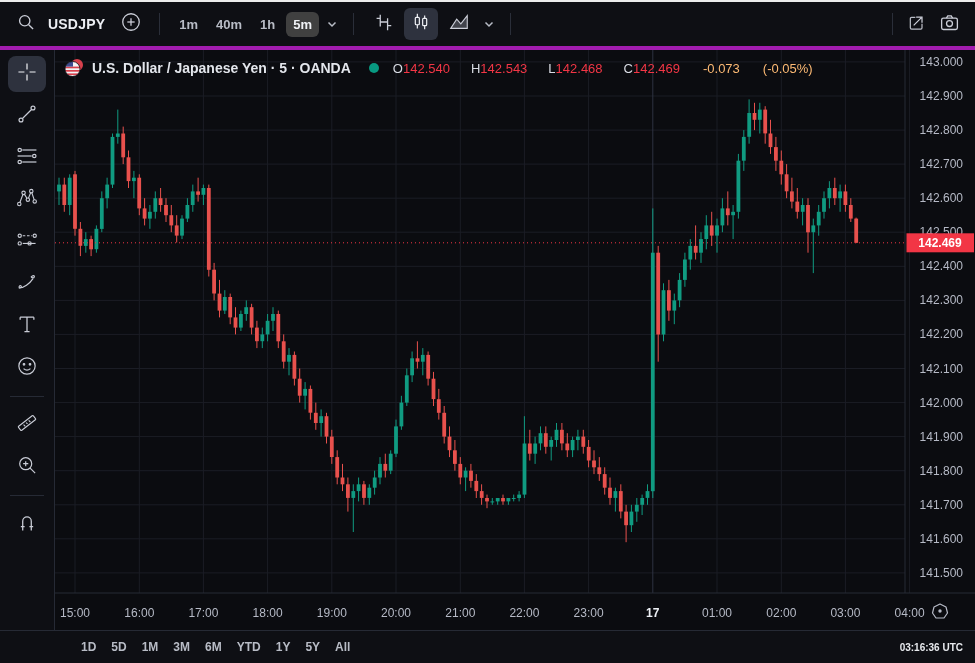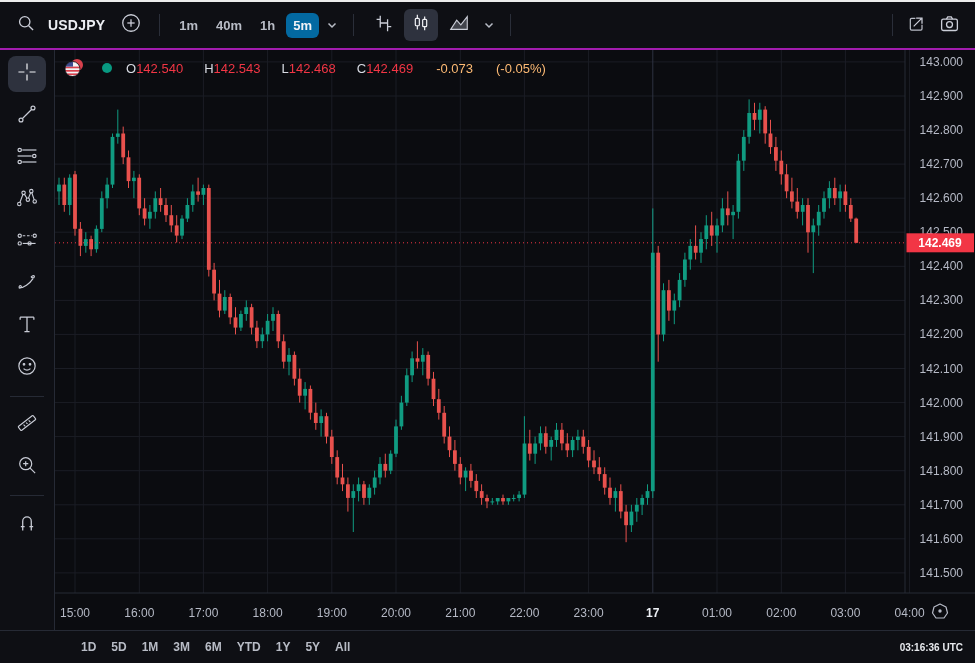--- a/index.html
+++ b/index.html
@@ -1,29 +1,29 @@
 <!DOCTYPE html>
 <html><head>
 <meta charset="utf-8">
 <style>
   html,body{margin:0;padding:0;background:#000;}
   *{box-sizing:border-box;}
   .app{width:975px;height:663px;background:#0b0c10;font-family:"Liberation Sans",sans-serif;
        color:#d1d4dc;overflow:hidden;display:flex;flex-direction:column;position:relative;}
   .window-top{height:2px;background:#ececec;flex:0 0 auto;}
   
-  .topbar{height:48px;flex:0 0 auto;background:#0e0f14;border-bottom:2px solid #a21caf;
+  .topbar{height:48px;flex:0 0 auto;background:#0e0f14;border-bottom:4px solid #a21caf;
           display:flex;align-items:center;padding:0 10px;gap:4px;}
   .tb-group{display:flex;align-items:center;gap:4px;}
   .tb-sep{width:1px;height:22px;background:#2a2e39;margin:0 8px;flex:0 0 auto;}
   .icon-btn{display:flex;align-items:center;justify-content:center;width:32px;height:32px;
             border-radius:6px;cursor:pointer;color:#cbced8;}
   .symbol-name{font-size:14px;font-weight:700;color:#eceef3;letter-spacing:.2px;margin-left:2px;margin-right:6px;cursor:pointer;}
   .tf-btn{font-size:13px;font-weight:600;color:#b8bcc6;padding:5px 7px;border-radius:6px;cursor:pointer;}
-  .tf-btn.active{background:#0369a1;color:#f0f2f6;}
+  .tf-btn.active{background:#404040;color:#f0f2f6;}
   .chev{color:#b8bcc6;display:flex;align-items:center;cursor:pointer;padding:2px;}
   .style-btn{display:flex;align-items:center;justify-content:center;width:34px;height:32px;border-radius:6px;cursor:pointer;color:#cbced8;}
   .style-btn.active{background:#2e323e;color:#f0f2f6;}
   .ind-btn{display:flex;align-items:center;gap:7px;font-size:13.5px;font-weight:600;color:#d6d9e0;
            padding:5px 8px;border-radius:6px;cursor:pointer;}
   .topbar-right{margin-left:auto;display:flex;align-items:center;}
   
   .main{flex:1 1 auto;display:flex;min-height:0;}
   .left-toolbar{width:55px;flex:0 0 auto;background:#0e0f14;border-right:1px solid #262a35;
                 display:flex;flex-direction:column;align-items:center;padding-top:6px;gap:6px;}
@@ -646,20 +646,21 @@
             <g clip-path="url(#usclip)">
               <rect x="1" y="3.5" width="15" height="15" fill="#f3f4f6"></rect>
               <rect x="1" y="8.6" width="15" height="1.7" fill="#d8404c"></rect>
               <rect x="1" y="12" width="15" height="1.7" fill="#d8404c"></rect>
               <rect x="1" y="15.4" width="15" height="1.7" fill="#d8404c"></rect>
               <rect x="1" y="3.5" width="8" height="5.1" fill="#3c4b8f"></rect>
             </g>
             <circle cx="8.5" cy="11" r="7.5" fill="none" stroke="#0b0c10" stroke-width="0.8"></circle>
           </svg>
         </span>
+        <span class="legend-title">U.S. Dollar / Japanese Yen · 5 · OANDA</span>
         <span class="status-dot"></span>
         <span class="ohlc">
           <span><span class="lbl">O</span><span class="val">142.540</span></span>
           <span><span class="lbl">H</span><span class="val">142.543</span></span>
           <span><span class="lbl">L</span><span class="val">142.468</span></span>
           <span><span class="lbl">C</span><span class="val">142.469</span></span>
           <span class="chg">-0.073</span>
           <span class="chg">(-0.05%)</span>
         </span>
       </div>

